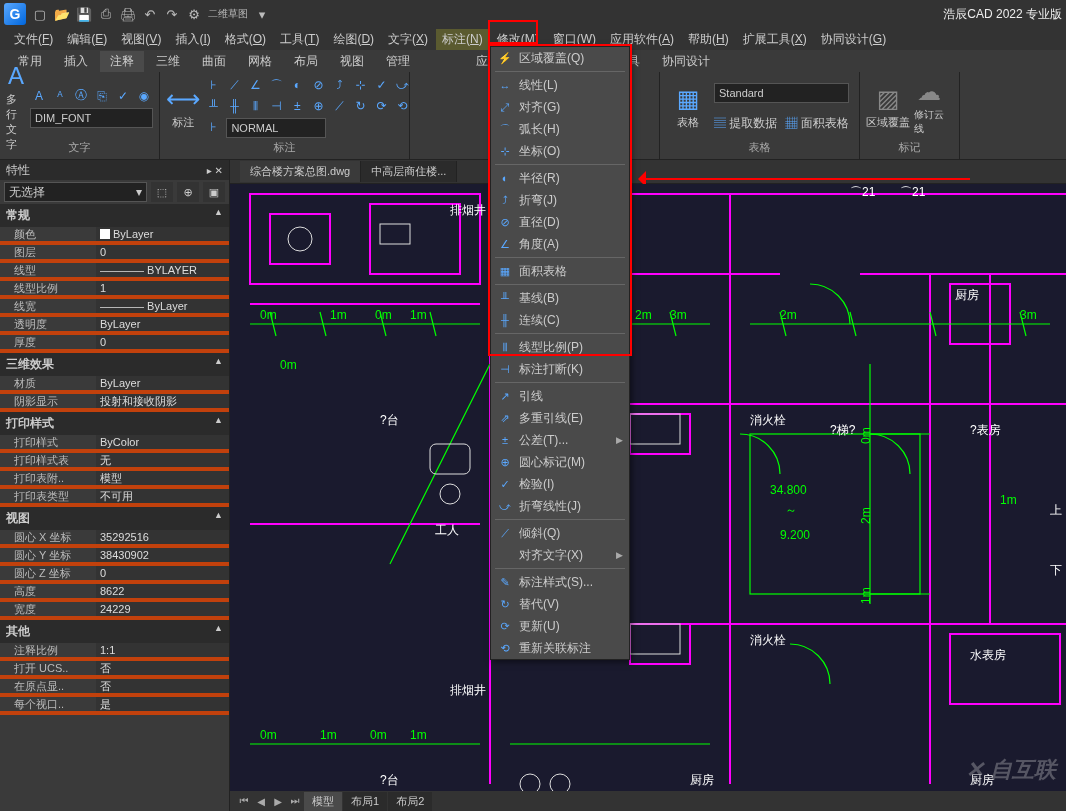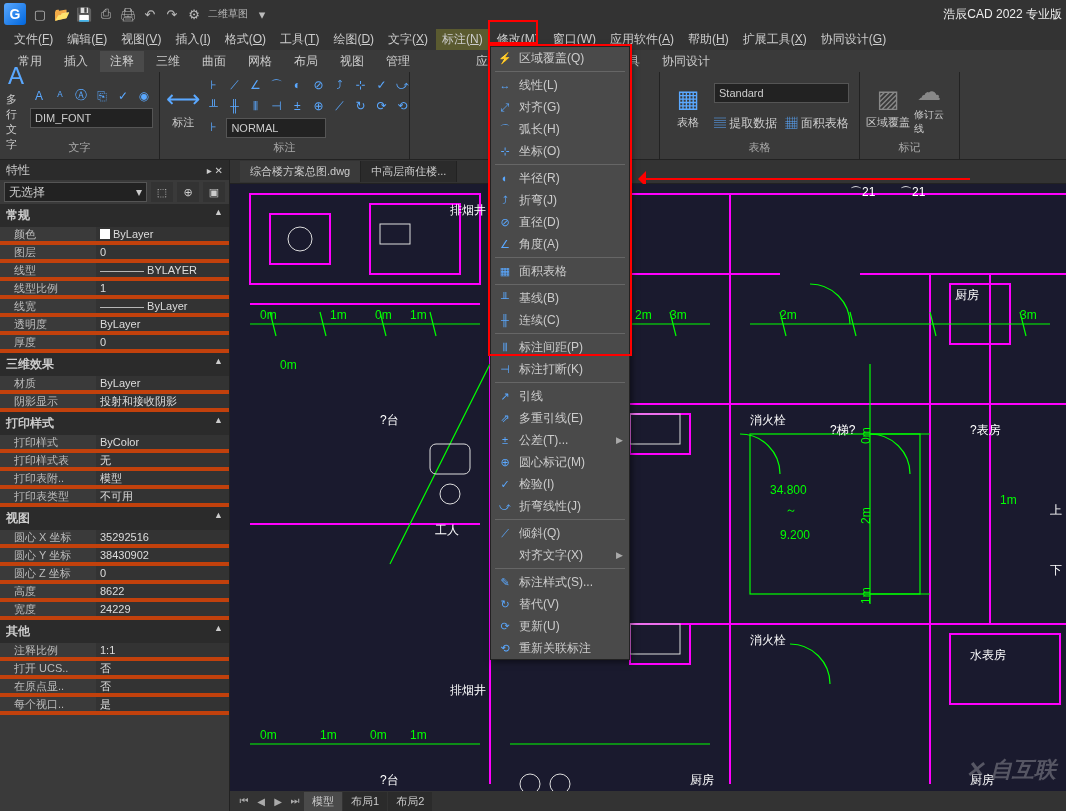--- a/index.html
+++ b/index.html
@@ -490,21 +490,21 @@
       <span class="dico" style="color:#5aa8ff">╨</span>
       <span>基线(B)</span>
     </div>
     <div class="ditem">
       <span class="dico" style="color:#5aa8ff">╫</span>
       <span>连续(C)</span>
     </div>
     <div class="dsep"></div>
     <div class="ditem">
       <span class="dico" style="color:#5aa8ff">⫴</span>
-      <span>标注间距(P)</span>
+      <span>线型比例(P)</span>
     </div>
     <div class="ditem">
       <span class="dico" style="color:#5aa8ff">⊣</span>
       <span>标注打断(K)</span>
     </div>
     <div class="dsep"></div>
     <div class="ditem">
       <span class="dico" style="color:#5aa8ff">↗</span>
       <span>引线</span>
     </div>

